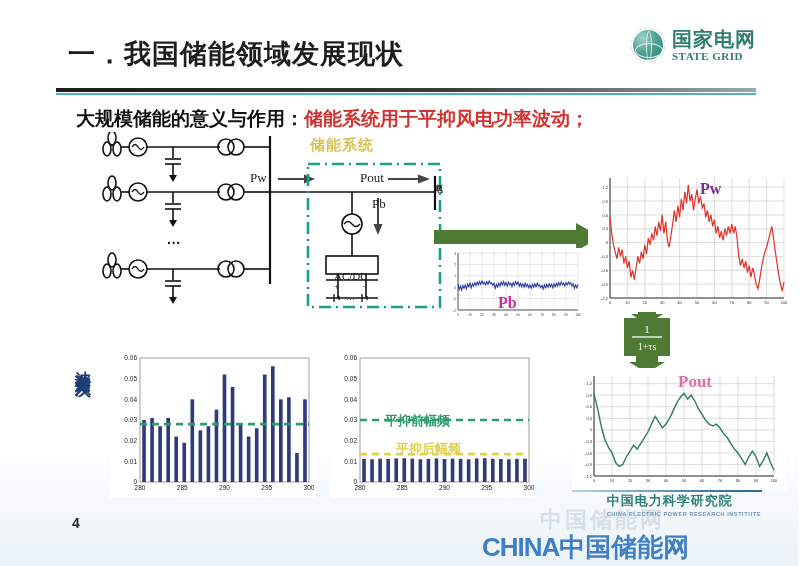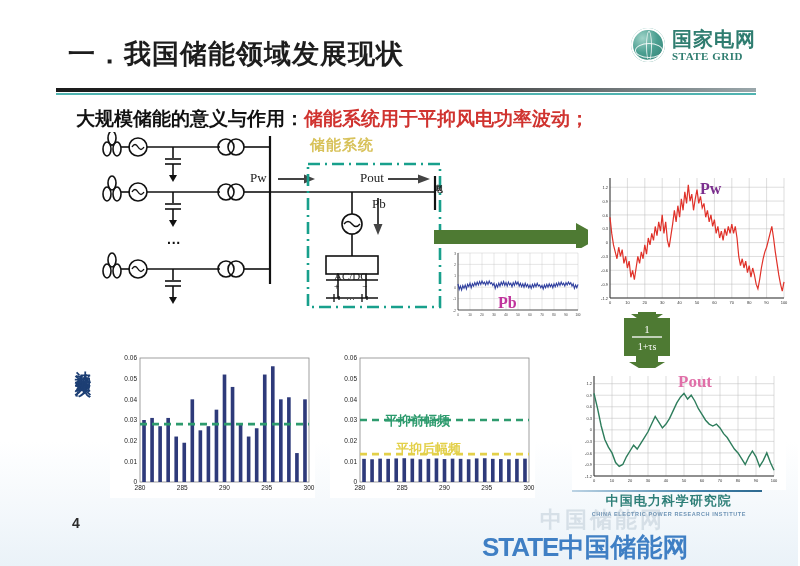--- a/index.html
+++ b/index.html
@@ -121,21 +121,21 @@
   }
   .ann-green  { left: 385px; top: 412px; color: #2e9b6e; }
   .ann-yellow { left: 396px; top: 440px; color: #e3d04a; }
 
   
   .pagenum {
     position: absolute; left: 72px; top: 515px;
     font-size: 14px; font-weight: bold; color: #2b2b2b;
   }
   .inst {
-    position: absolute; right: 52px; top: 494px; text-align: center;
+    position: absolute; right: 37px; top: 494px; 
     line-height: 1.15;
   }
   .inst-cn { font-size: 13px; font-weight: bold; color: #2e7f78; letter-spacing: 1px; }
   .inst-en {
     font-size: 5.5px; font-weight: bold; color: #6d93b5;
     letter-spacing: .6px; margin-top: 2px;
   }
   .inst-rule {
     position: absolute; right: 36px; top: 490px; width: 190px; height: 2px;
     background: linear-gradient(90deg,#bcd3e4 0%,#3f7fa8 70%,#2e6a90 100%);
@@ -571,16 +571,16 @@
   <div class="ann ann-yellow">平抑后幅频</div>
 
   <div class="pagenum">4</div>
   <div class="inst-rule"></div>
   <div class="inst">
     <div class="inst-cn">中国电力科学研究院</div>
     <div class="inst-en">CHINA ELECTRIC POWER RESEARCH INSTITUTE</div>
   </div>
   <div class="wm-ghost">中国储能网</div>
   <div class="watermark">
-    <span class="wm-escn">STATE</span><span class="wm-cn">中国储能网</span>
+    <span class="wm-escn">CHINA</span><span class="wm-cn">中国储能网</span>
   </div>
 
 </div>
 
 </body></html>

